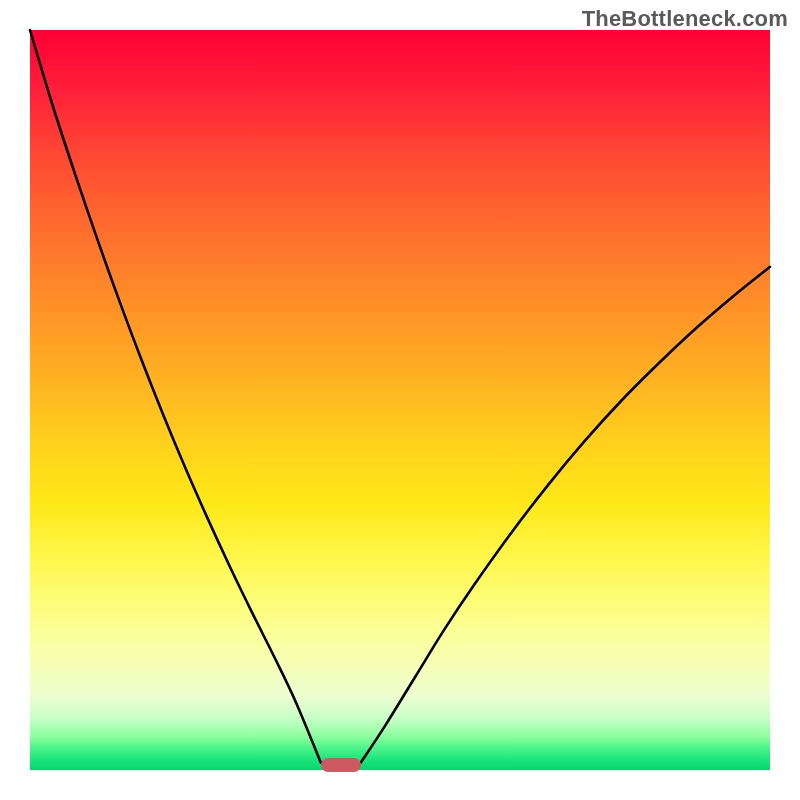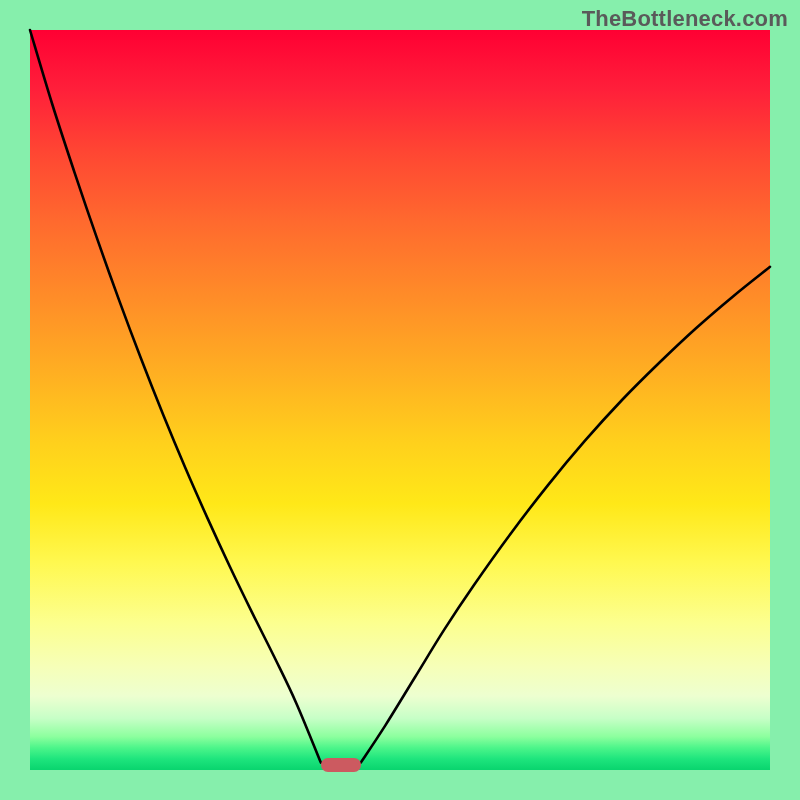--- a/index.html
+++ b/index.html
@@ -1,21 +1,21 @@
 <!DOCTYPE html>
 <html><head>
 <meta charset="utf-8">
 <style>
   * { margin: 0; padding: 0; box-sizing: border-box; }
   html, body { width: 800px; height: 800px; overflow: hidden; background: #000; }
   .frame {
     position: relative;
     width: 800px;
     height: 800px;
-    background: #86efac;
+    background: #ffffff;
   }
   .plot-area {
     position: absolute;
     left: 30px;
     top: 30px;
     width: 740px;
     height: 740px;
     background: linear-gradient(to bottom,
       #ff0033 0%,
       #ff1f3a 8%,

